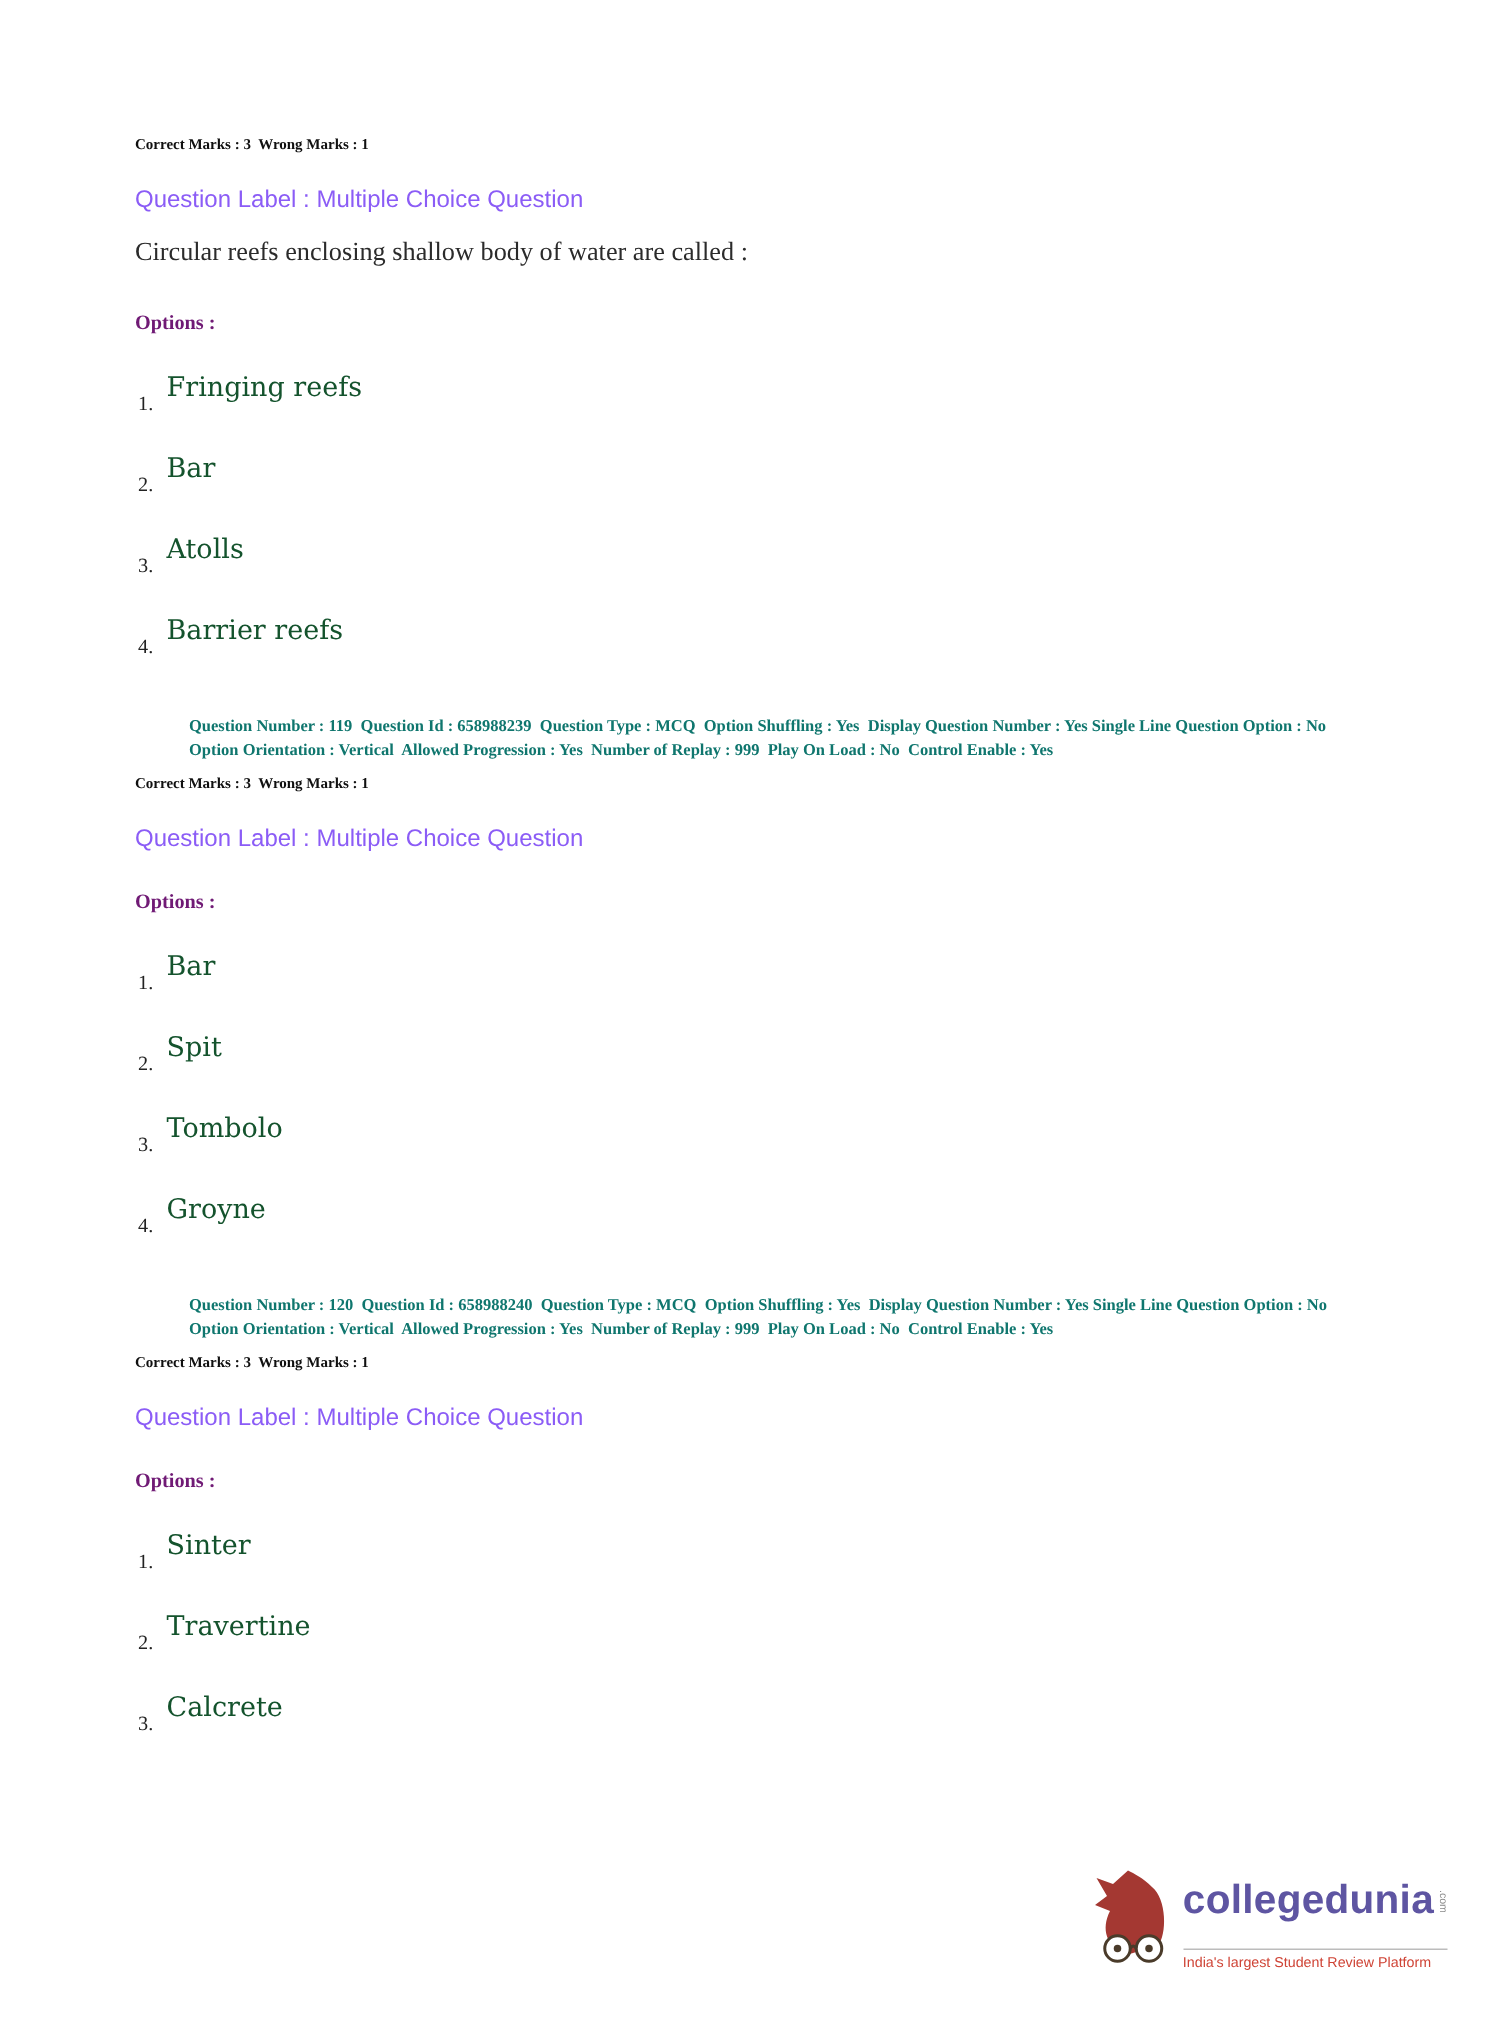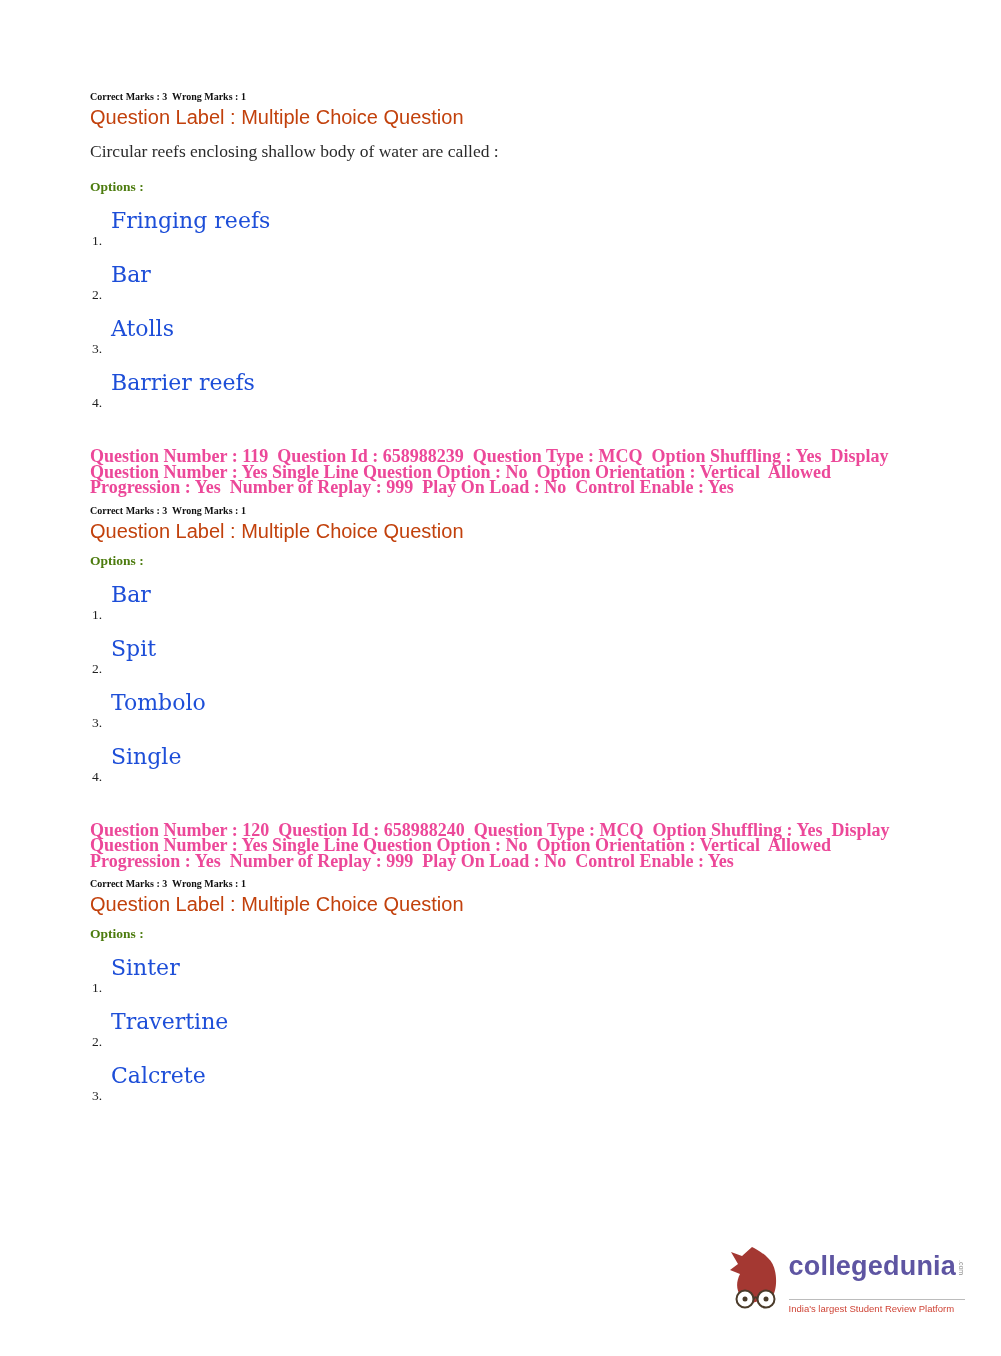--- a/index.html
+++ b/index.html
@@ -17,49 +17,49 @@
     width: 100%;
     padding: 88px 92px 0 90px;
   }
   .q-marks {
     font-weight: 700; font-size: 10px; line-height: 17px;
     white-space: pre-wrap; color: #101010;
   }
   .q-marks.after-meta { margin-top: 6px; }
   .q-label {
     font-family: "Liberation Sans", sans-serif;
-    font-size: 20px; line-height: 17px; color: #c2410c;
-    margin-top: 4px;
+    font-size: 16px; line-height: 17px; color: #8b5cf6;
+    margin-top: 20px;
   }
   .q-text {
     font-family: Liberation Serif, serif;
     font-size: 17.5px; line-height: 30px; color: #2b2b2b;
     max-width: 698px; text-align: justify;
     margin-top: 10px;
   }
   .q-text i { font-style: italic; }
   .q-text sub { font-size: 12px; }
   .options-title {
     font-weight: 700; font-size: 13.5px; line-height: 17px;
-    white-space: pre-wrap; margin-top: 12px; color: #4d7c0f;
+    white-space: pre-wrap; margin-top: 24px; color: #701a75;
   }
   .option { position: relative; height: 42px; margin-top: 12px; }
   .option .num {
     position: absolute; left: 2px; bottom: 0;
     font-size: 13.5px; color: #222;
   }
   .option .txt {
-    position: absolute; left: 21px; top: 1px;
+    position: absolute; left: 21px; top: 13px;
     font-family: "DejaVu Serif", serif;
-    font-size: 22px; color: #1d4ed8;
+    font-size: 18px; color: #14532d;
   }
   .q-meta {
-    font-weight: 700; font-size: 18px; line-height: 15.5px;
+    font-weight: 700; font-size: 11px; line-height: 15.5px;
     white-space: pre-wrap; max-width: 822px;
-    margin-top: 38px; color: #ec4899;
+    margin-top: 38px; color: #0f766e; margin-left: 36px;
   }
   
   .logo {
     position: absolute; right: 36px; bottom: 42px;
     display: flex; align-items: flex-start; gap: 9px;
   }
   .logo-icon { width: 52px; height: 64px; display: block; }
   .logo-textwrap { display: flex; flex-direction: column; margin-top: 6px; }
   .logo-brandrow { display: flex; align-items: center; }
   .logo-brand {
@@ -120,21 +120,21 @@
     <div class="option">
       <span class="num">2.</span>
       <span class="txt">Spit</span>
     </div>
     <div class="option">
       <span class="num">3.</span>
       <span class="txt">Tombolo</span>
     </div>
     <div class="option">
       <span class="num">4.</span>
-      <span class="txt">Single</span>
+      <span class="txt">Groyne</span>
     </div>
   </section>
 
   <section>
     <div class="q-meta">Question Number : 120  Question Id : 658988240  Question Type : MCQ  Option Shuffling : Yes  Display Question Number : Yes Single Line Question Option : No  Option Orientation : Vertical  Allowed Progression : Yes  Number of Replay : 999  Play On Load : No  Control Enable : Yes</div>
     <div class="q-marks after-meta">Correct Marks : 3  Wrong Marks : 1</div>
     <div class="q-label">Question Label : Multiple Choice Question</div>
     <div class="options-title">Options :</div>
     <div class="option">
       <span class="num">1.</span>

